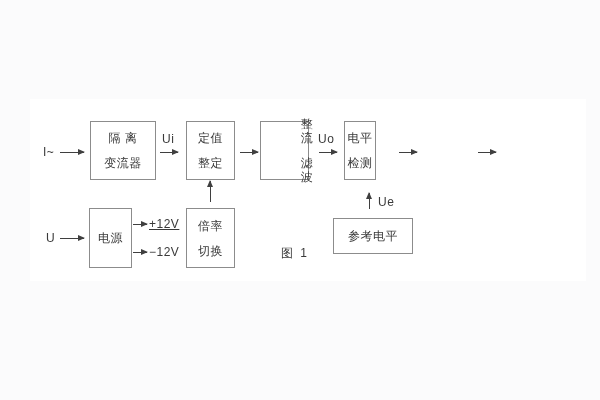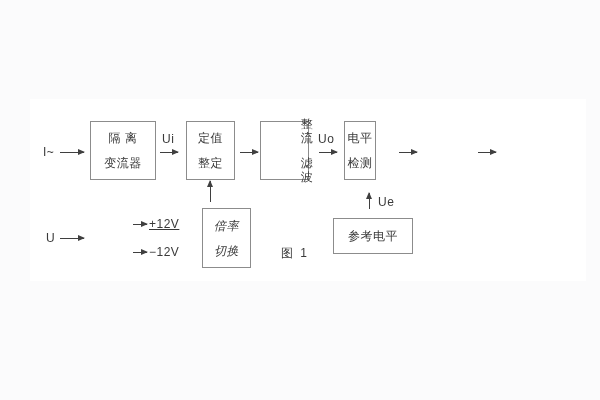--- a/index.html
+++ b/index.html
@@ -84,21 +84,24 @@
   </div>
   <div class="block row1" style="left:260px;width:49px;padding-left:45px;">
     <span>整流</span>
     <span>滤波</span>
   </div>
   <div class="block row1" style="left:344px;width:32px;">
     <span>电平</span>
     <span>检测</span>
   </div>
 
-  <div class="block" style="left:202px;top:208px;width:49px;height:60px;font-style:italic;">
+  <div class="block" style="left:89px;top:208px;width:43px;height:60px;">
+    <span>电源</span>
+  </div>
+  <div class="block" style="left:186px;top:208px;width:49px;height:60px;">
     <span>倍率</span>
     <span>切换</span>
   </div>
   <div class="block" style="left:333px;top:218px;width:80px;height:36px;">
     <span>参考电平</span>
   </div>
 
   <div class="harrow" style="left:60px;top:152px;width:24px;"></div>
   <div class="harrow" style="left:160px;top:152px;width:18px;"></div>
   <div class="harrow" style="left:240px;top:152px;width:18px;"></div>

